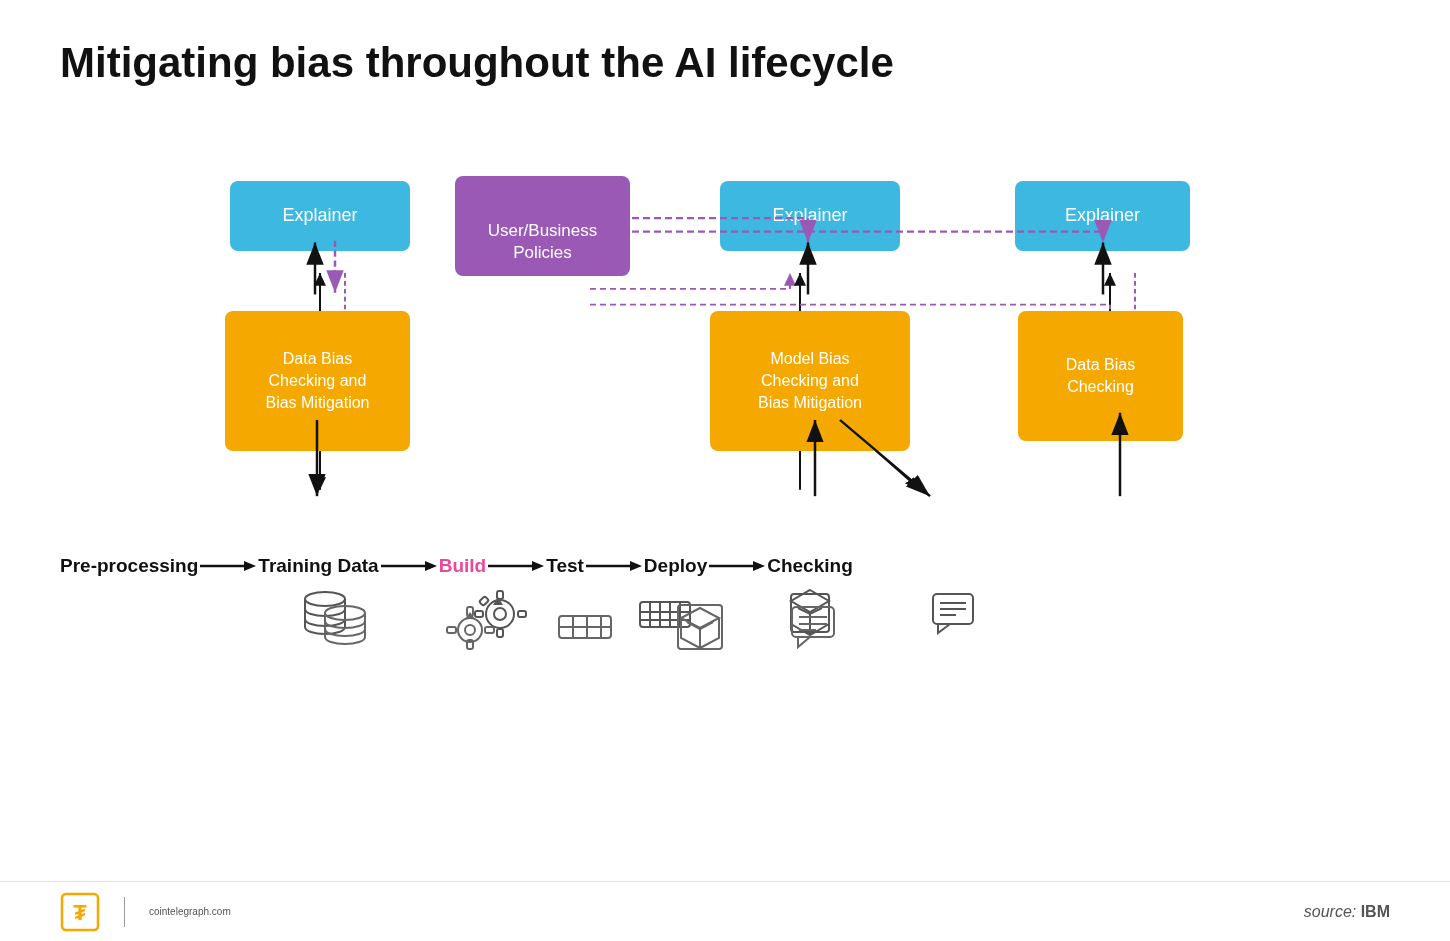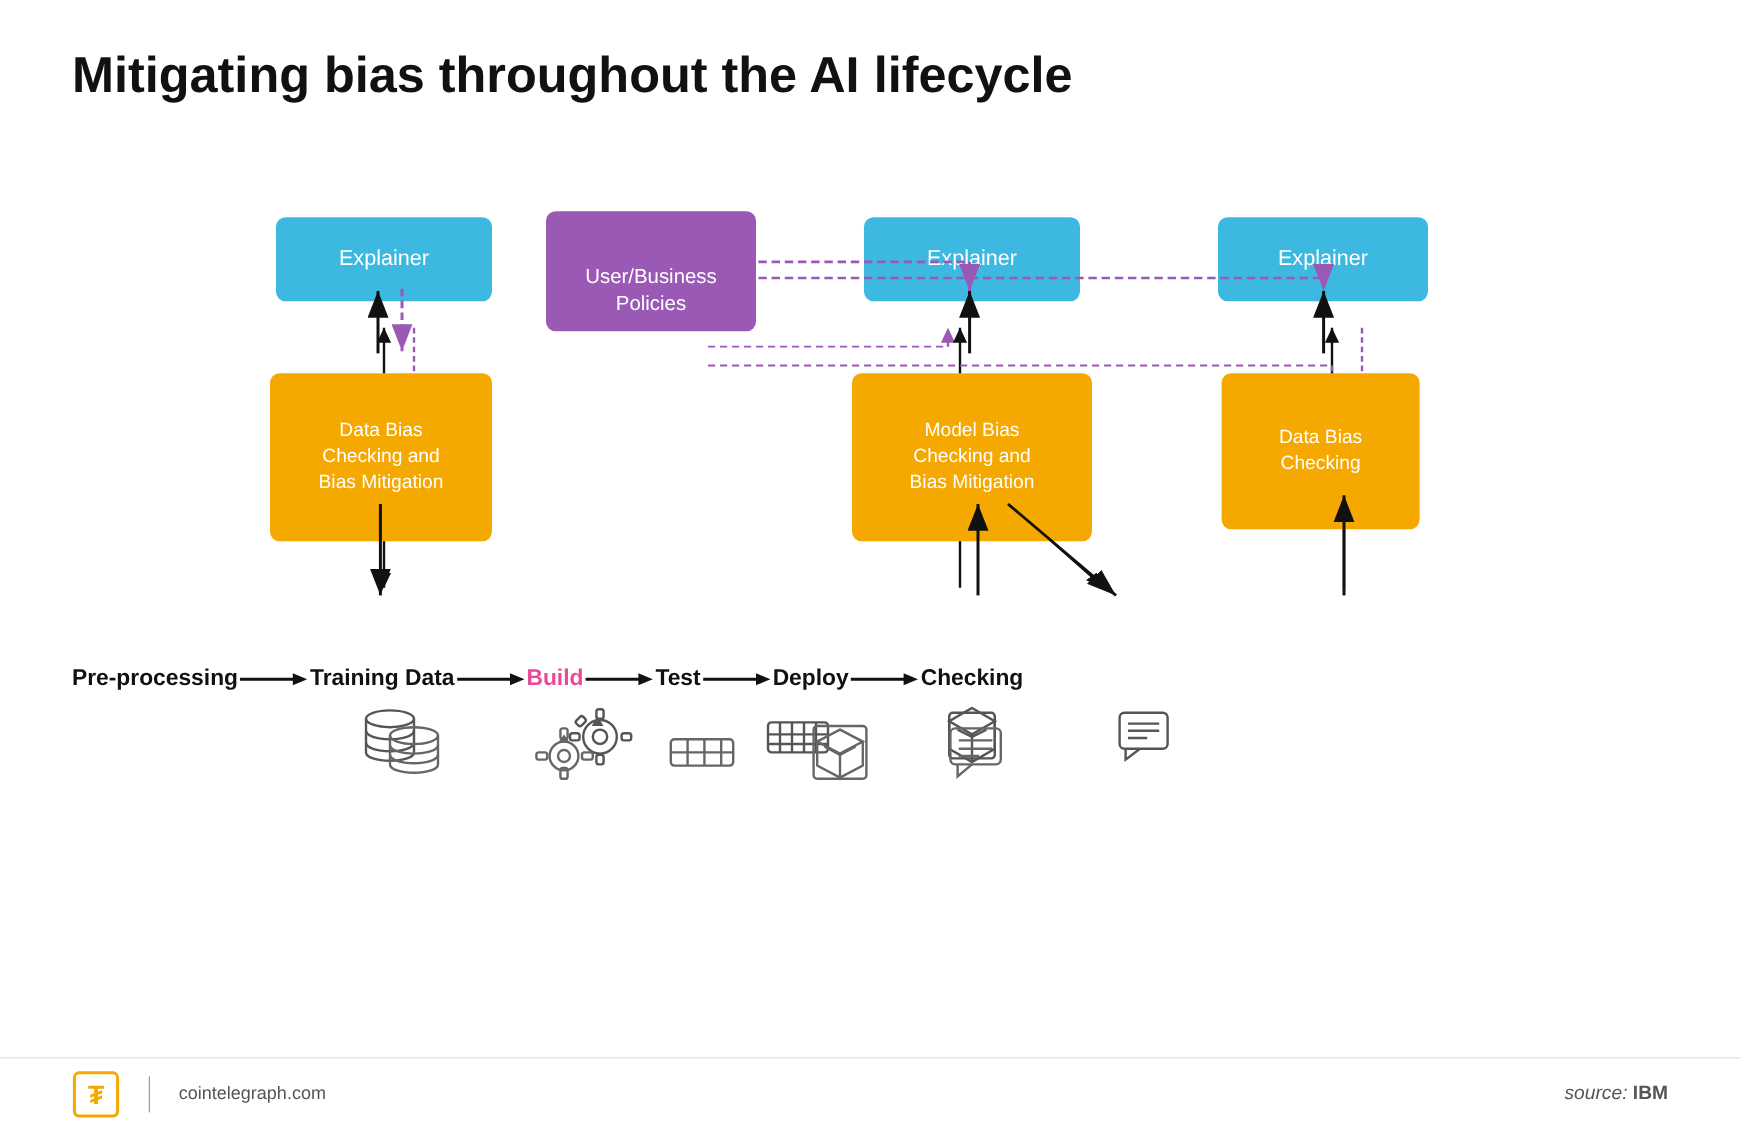--- a/index.html
+++ b/index.html
@@ -97,21 +97,21 @@
     }
 
     .footer-divider {
       width: 1px;
       height: 30px;
       background: #999;
       margin: 0 12px;
     }
 
     .footer-url {
-      font-size: 15px;
+      font-size: 10px;
       color: #555;
     }
 
     .footer-source {
       margin-left: auto;
       font-size: 16px;
       color: #555;
       font-style: italic;
     }
 

